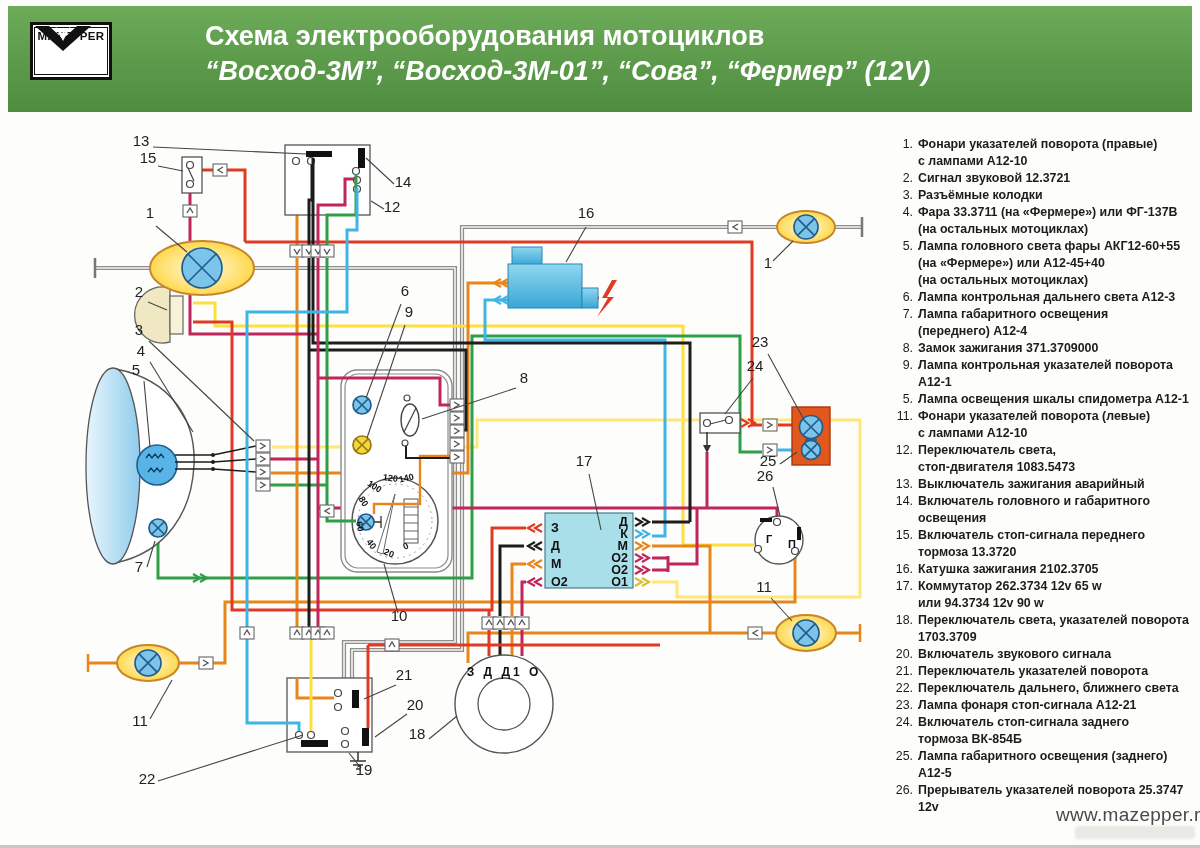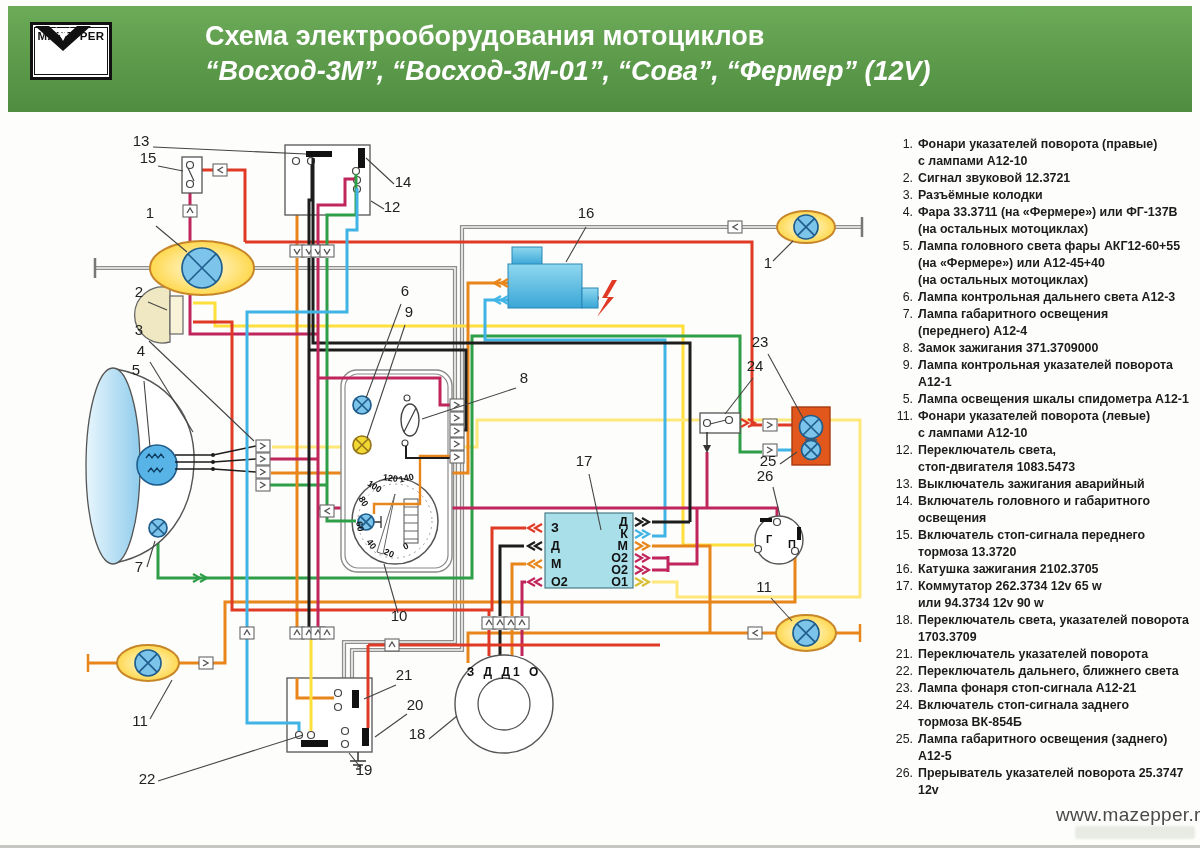--- a/index.html
+++ b/index.html
@@ -623,20 +623,24 @@
         <div class="ln">17.</div>
         <div class="lt">Коммутатор 262.3734 12v 65 w
 или 94.3734 12v 90 w</div>
       </div>
       <div class="li">
         <div class="ln">18.</div>
         <div class="lt">Переключатель света, указателей поворота
 1703.3709</div>
       </div>
       <div class="li">
+        <div class="ln">20.</div>
+        <div class="lt">Включатель звукового сигнала</div>
+      </div>
+      <div class="li">
         <div class="ln">21.</div>
         <div class="lt">Переключатель указателей поворота</div>
       </div>
       <div class="li">
         <div class="ln">22.</div>
         <div class="lt">Переключатель дальнего, ближнего света</div>
       </div>
       <div class="li">
         <div class="ln">23.</div>
         <div class="lt">Лампа фонаря стоп-сигнала А12-21</div>

